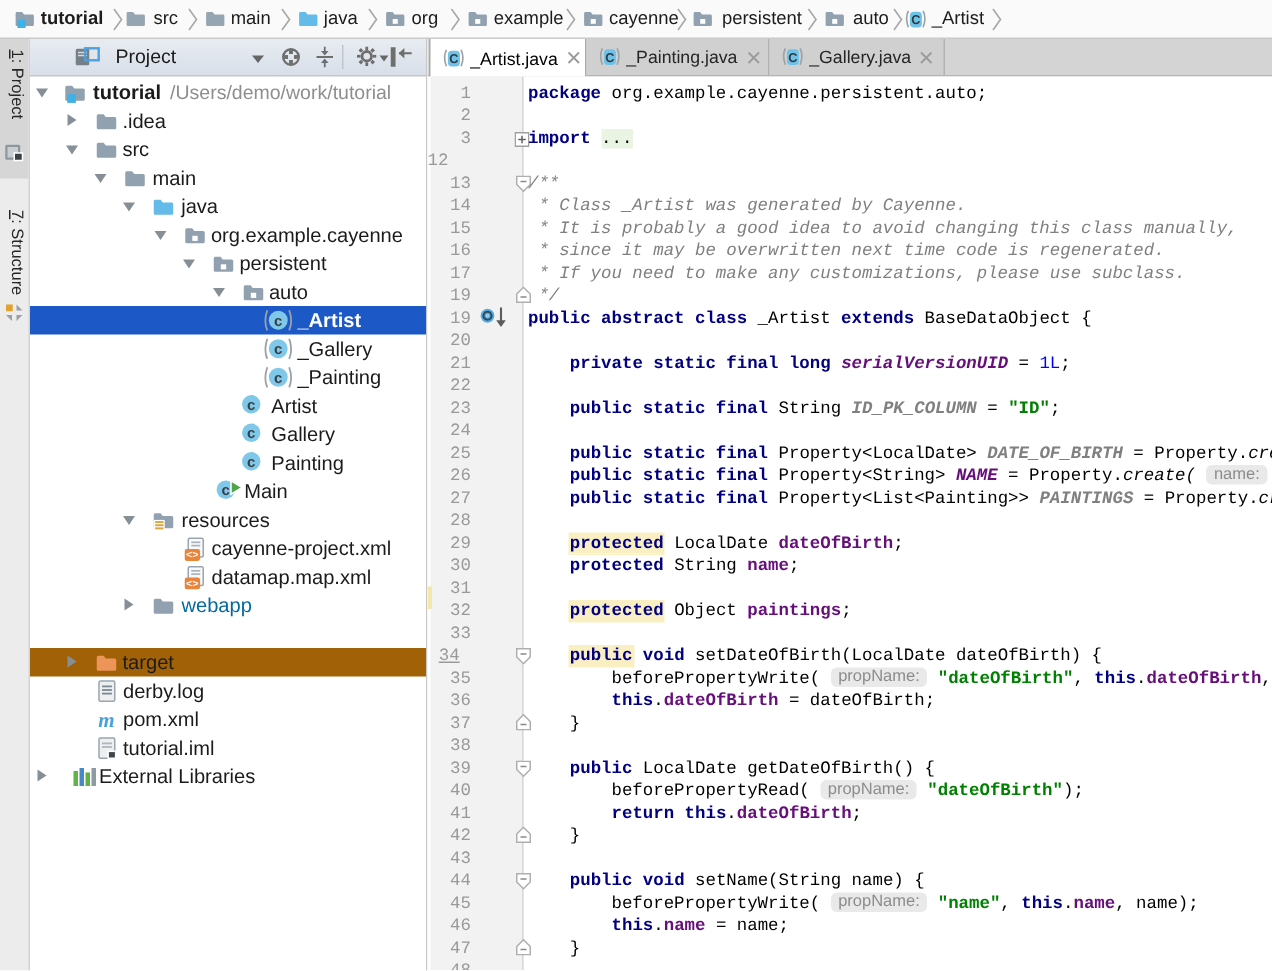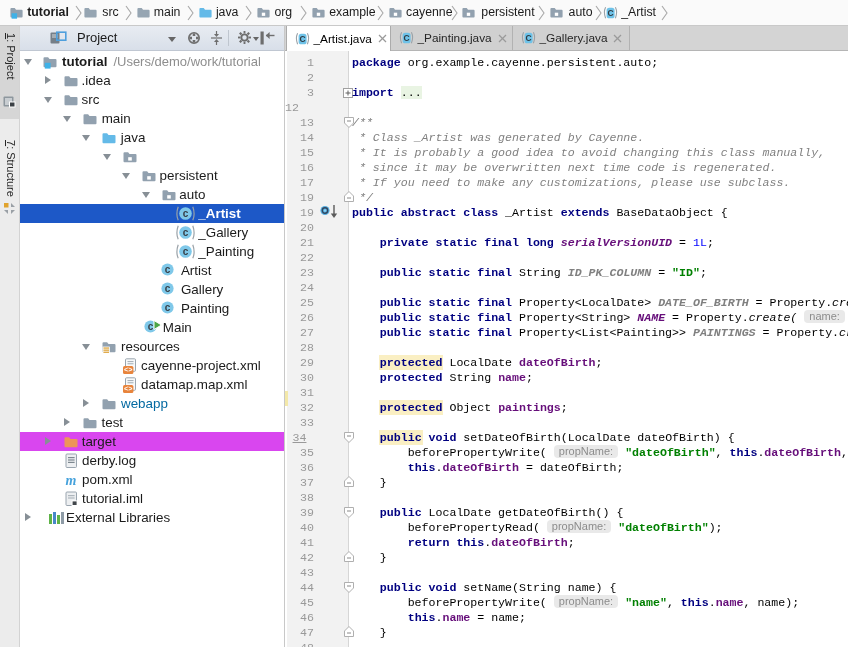--- a/index.html
+++ b/index.html
@@ -201,20 +201,21 @@
           <path d="M1.5 4.2 q0-1 1-1 h3.6 l1.4 1.8 h6 q1 0 1 1 v6.2 q0 1-1 1 h-11 q-1 0-1-1 z" fill="#64BAE8"></path>
         </svg></span>
       <span style="position:absolute;left:100.8px;top:0;height:19px;line-height:19px;font-size:13.4px;font-weight:normal;color:#1B1B1B;">java</span>
     </div>
     <div style="position:absolute;left:0;top:121px;width:100%;height:19px;">
       <span style="position:absolute;left:82.5px;top:7px;width:0;height:0;border-left:4.5px solid transparent;border-right:4.5px solid transparent;border-top:6px solid #878F96;"></span>
       <span style="position:absolute;left:102px;top:2px;line-height:0;"><svg width="16" height="16" viewBox="0 0 16 16">
           <path d="M1.5 4.2 q0-1 1-1 h3.6 l1.4 1.8 h6 q1 0 1 1 v6.2 q0 1-1 1 h-11 q-1 0-1-1 z" fill="#92A1AF"></path>
           <rect x="6.2" y="8.2" width="3.6" height="3.4" fill="#fff"></rect>
         </svg></span>
+      <span style="position:absolute;left:120.6px;top:0;height:19px;line-height:19px;font-size:13.4px;font-weight:normal;color:#1B1B1B;">org.example.cayenne</span>
     </div>
     <div style="position:absolute;left:0;top:140px;width:100%;height:19px;">
       <span style="position:absolute;left:102.3px;top:7px;width:0;height:0;border-left:4.5px solid transparent;border-right:4.5px solid transparent;border-top:6px solid #878F96;"></span>
       <span style="position:absolute;left:121.19999999999999px;top:2px;line-height:0;"><svg width="16" height="16" viewBox="0 0 16 16">
           <path d="M1.5 4.2 q0-1 1-1 h3.6 l1.4 1.8 h6 q1 0 1 1 v6.2 q0 1-1 1 h-11 q-1 0-1-1 z" fill="#92A1AF"></path>
           <rect x="6.2" y="8.2" width="3.6" height="3.4" fill="#fff"></rect>
         </svg></span>
       <span style="position:absolute;left:139.6px;top:0;height:19px;line-height:19px;font-size:13.4px;font-weight:normal;color:#1B1B1B;">persistent</span>
     </div>
     <div style="position:absolute;left:0;top:159px;width:100%;height:19px;">
@@ -312,28 +313,21 @@
         </svg></span>
       <span style="position:absolute;left:121px;top:0;height:19px;line-height:19px;font-size:13.4px;font-weight:normal;color:#1B1B1B;">datamap.map.xml</span>
     </div>
     <div style="position:absolute;left:0;top:368px;width:100%;height:19px;">
       <span style="position:absolute;left:63px;top:5px;width:0;height:0;border-top:4.5px solid transparent;border-bottom:4.5px solid transparent;border-left:6px solid #878F96;"></span>
       <span style="position:absolute;left:81px;top:2px;line-height:0;"><svg width="16" height="16" viewBox="0 0 16 16">
           <path d="M1.5 4.2 q0-1 1-1 h3.6 l1.4 1.8 h6 q1 0 1 1 v6.2 q0 1-1 1 h-11 q-1 0-1-1 z" fill="#92A1AF"></path>
         </svg></span>
       <span style="position:absolute;left:101px;top:0;height:19px;line-height:19px;font-size:13.4px;font-weight:normal;color:#0369a1;">webapp</span>
     </div>
-    <div style="position:absolute;left:0;top:387px;width:100%;height:19px;">
-      <span style="position:absolute;left:44px;top:5px;width:0;height:0;border-top:4.5px solid transparent;border-bottom:4.5px solid transparent;border-left:6px solid #878F96;"></span>
-      <span style="position:absolute;left:61.599999999999994px;top:2px;line-height:0;"><svg width="16" height="16" viewBox="0 0 16 16">
-          <path d="M1.5 4.2 q0-1 1-1 h3.6 l1.4 1.8 h6 q1 0 1 1 v6.2 q0 1-1 1 h-11 q-1 0-1-1 z" fill="#92A1AF"></path>
-        </svg></span>
-      <span style="position:absolute;left:81.5px;top:0;height:19px;line-height:19px;font-size:13.4px;font-weight:normal;color:#1B1B1B;">test</span>
-    </div>
-    <div style="position:absolute;left:0;top:406px;width:100%;height:19px;background:#d946ef;">
+    <div style="position:absolute;left:0;top:406px;width:100%;height:19px;background:#a16207;">
       <span style="position:absolute;left:25px;top:5px;width:0;height:0;border-top:4.5px solid transparent;border-bottom:4.5px solid transparent;border-left:6px solid #878F96;"></span>
       <span style="position:absolute;left:42.5px;top:2px;line-height:0;"><svg width="16" height="16" viewBox="0 0 16 16">
           <path d="M1.5 4.2 q0-1 1-1 h3.6 l1.4 1.8 h6 q1 0 1 1 v6.2 q0 1-1 1 h-11 q-1 0-1-1 z" fill="#ED9559"></path>
         </svg></span>
       <span style="position:absolute;left:61.7px;top:0;height:19px;line-height:19px;font-size:13.4px;font-weight:normal;color:#1B1B1B;">target</span>
     </div>
     <div style="position:absolute;left:0;top:425px;width:100%;height:19px;">
       <span style="position:absolute;left:44px;top:2px;line-height:0;"><svg width="14" height="16" viewBox="0 0 14 16">
           <rect x="2" y="1" width="10.5" height="13.5" rx="1" fill="#EDEFF1" stroke="#9AA5AF" stroke-width="1"></rect>
           <rect x="4" y="4" width="6.6" height="1.2" fill="#7E8890"></rect>

